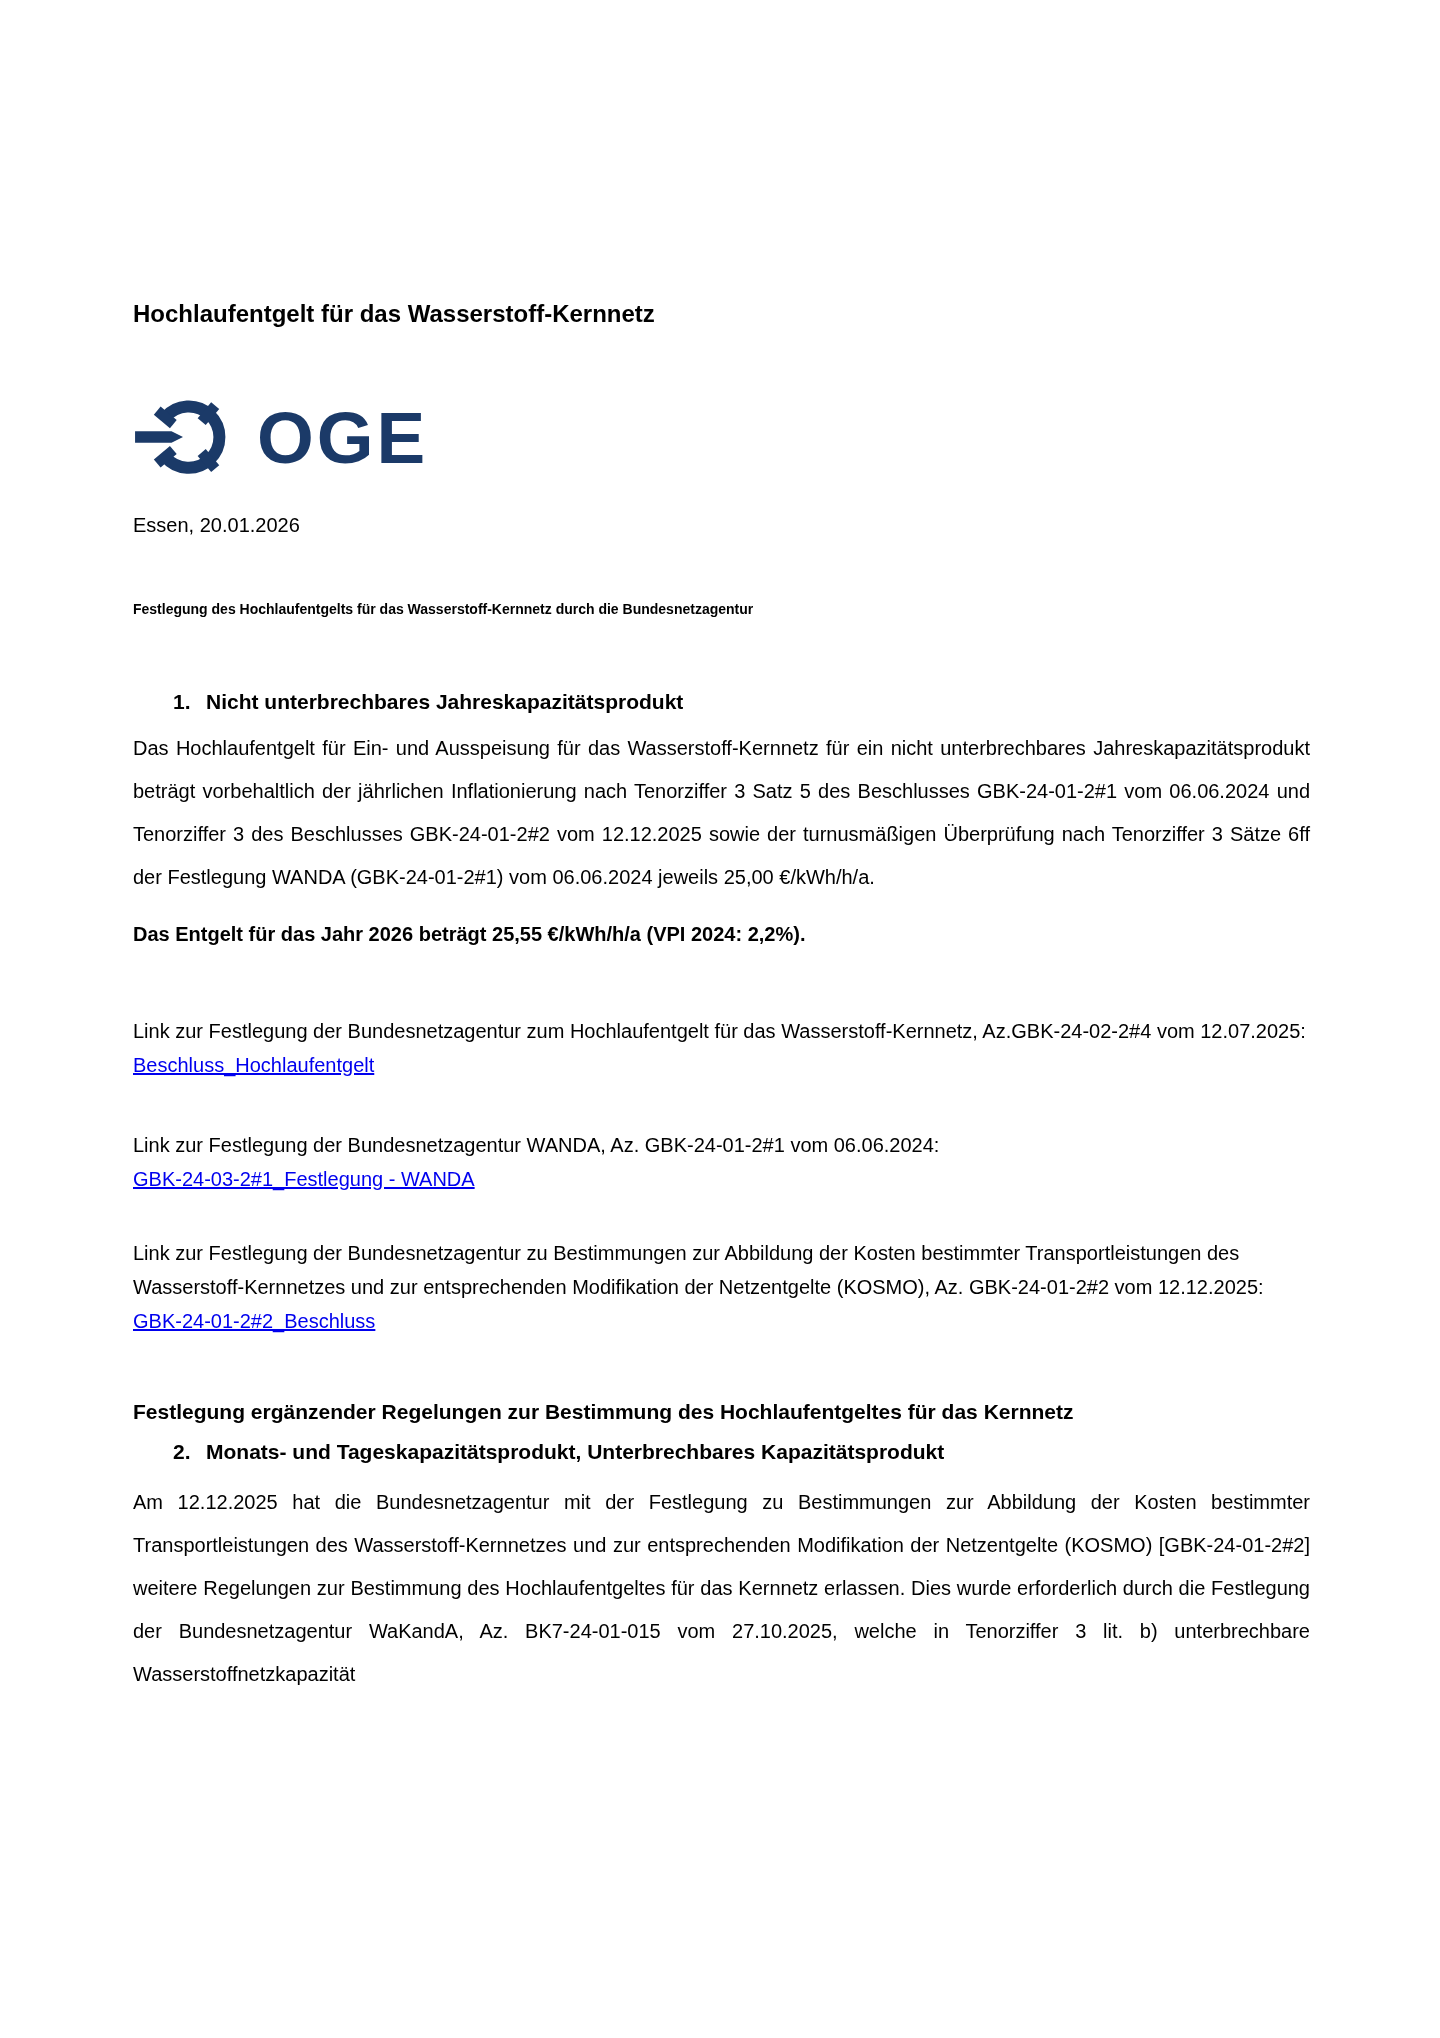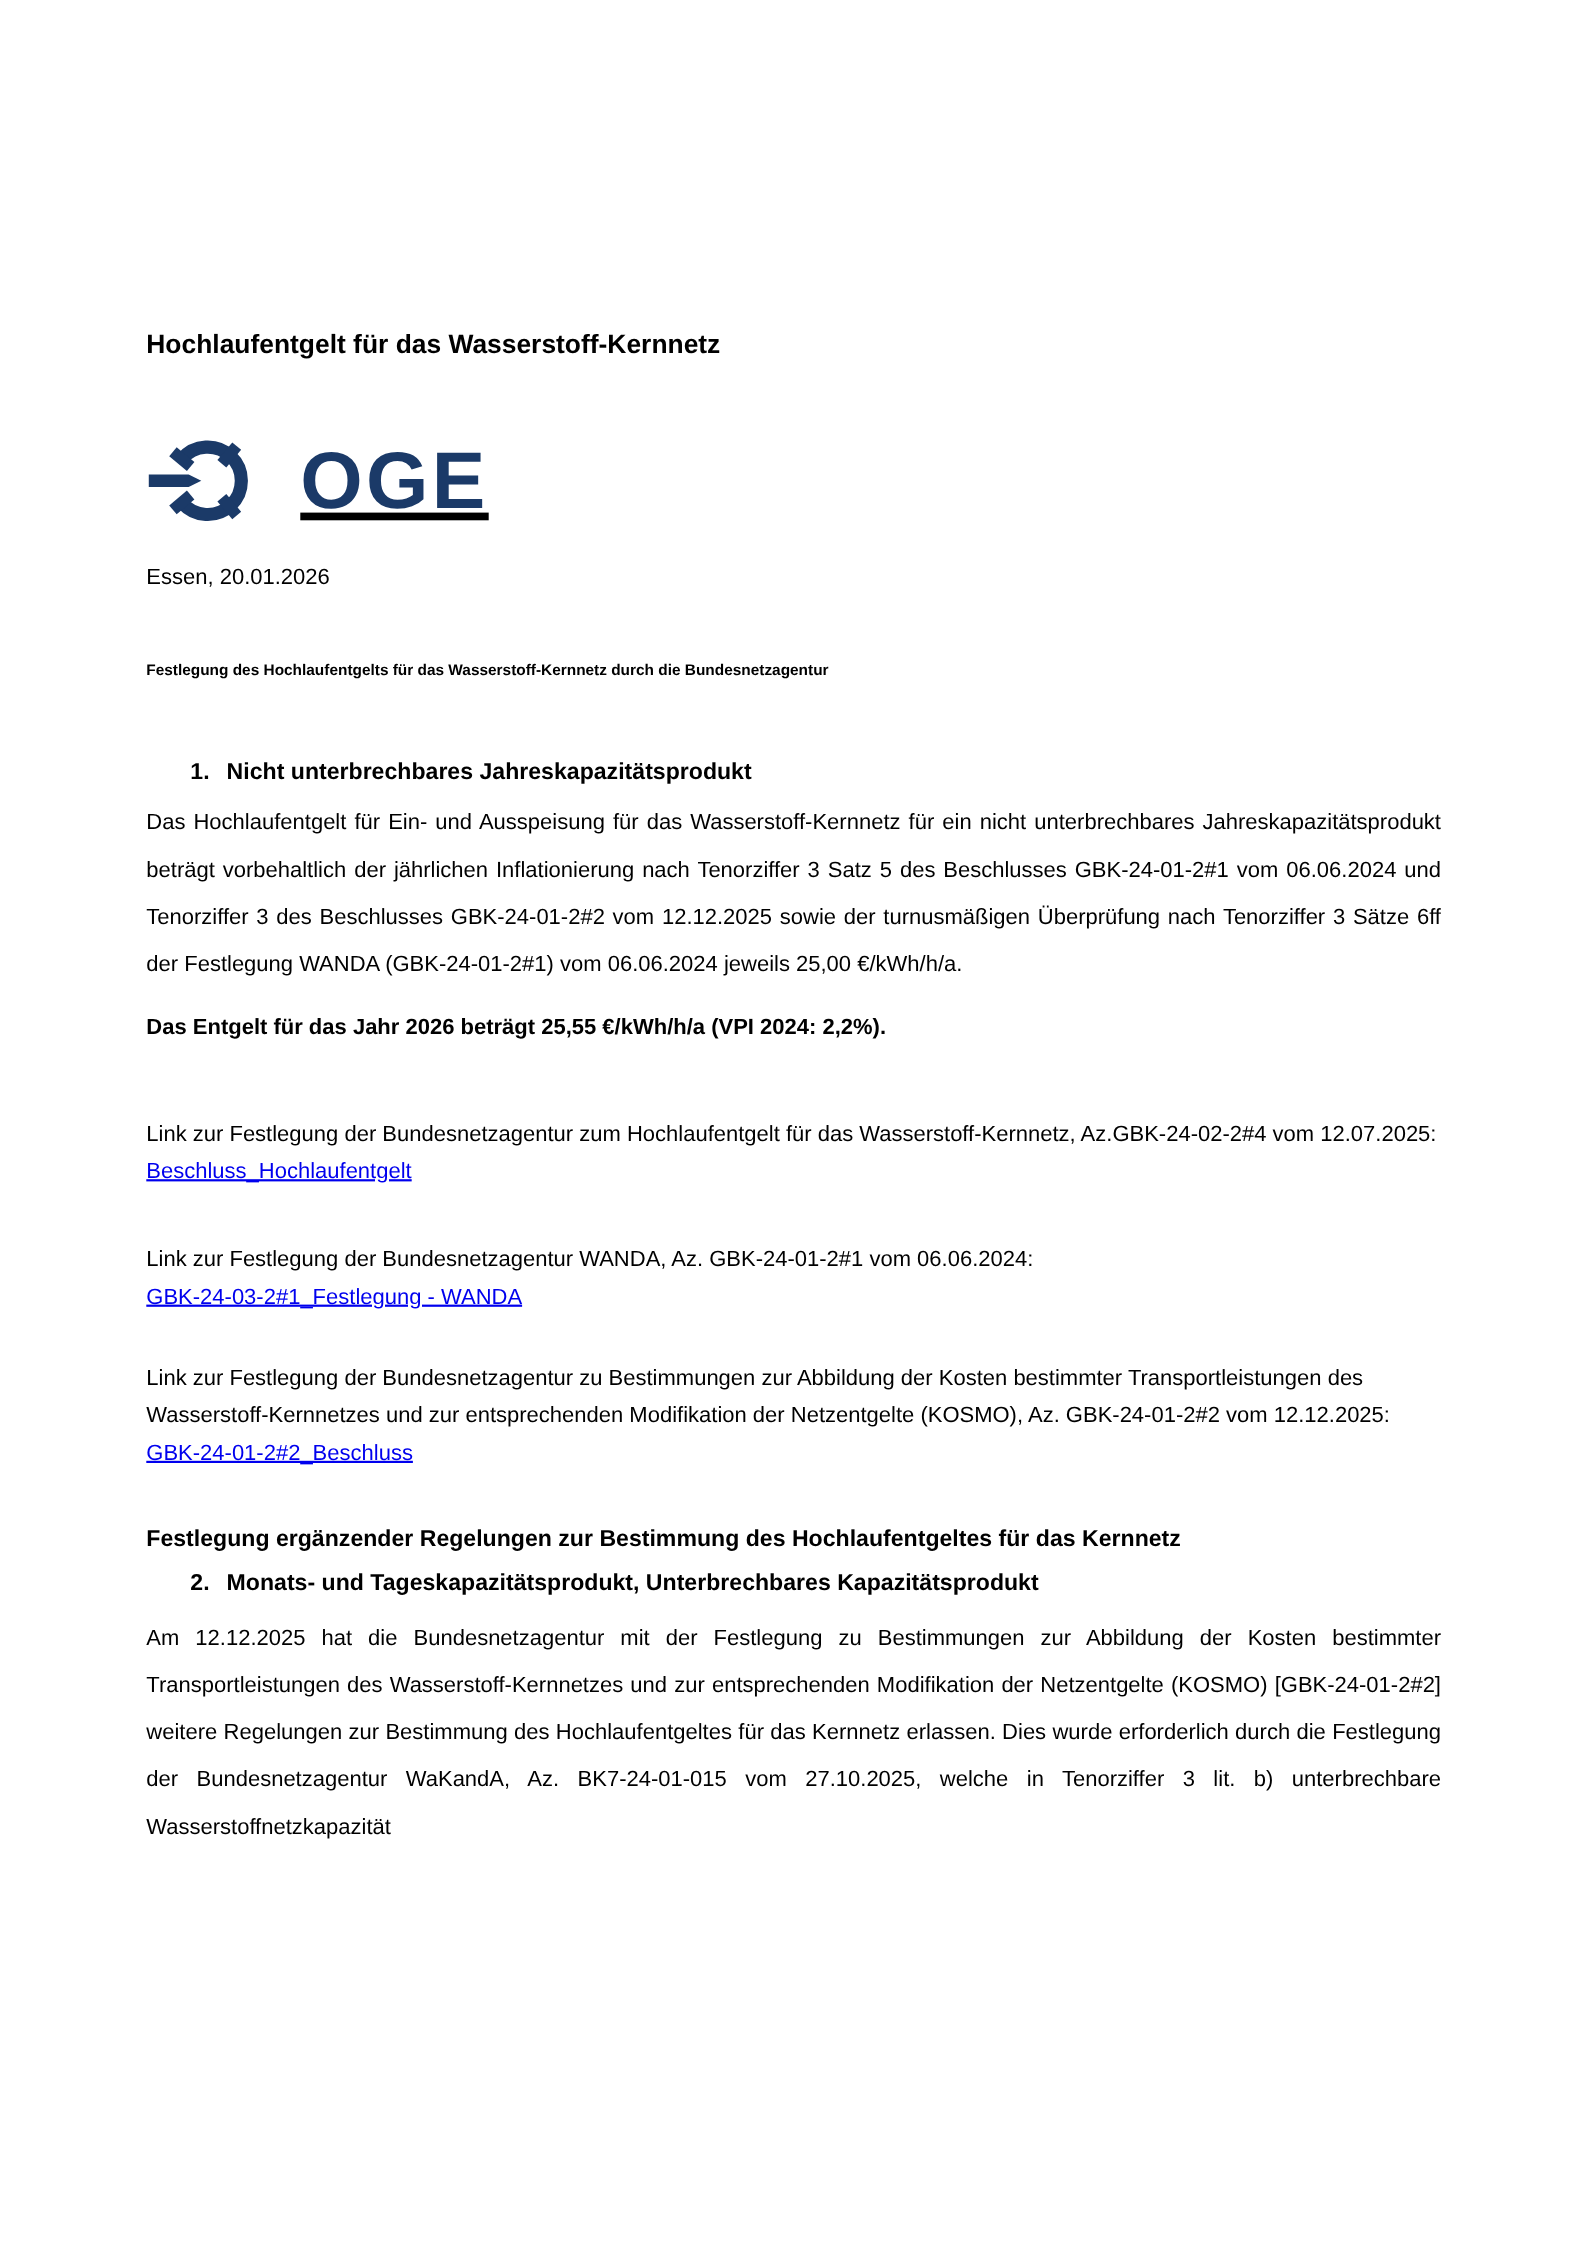--- a/index.html
+++ b/index.html
@@ -22,22 +22,21 @@
     height: 2038px;
     padding: 0 130px 0 133px;
   }
   
   .logo {
     position: absolute;
     top: 98px;
     left: 135px;
     display: flex;
     align-items: center;
-    gap: 42px;
-    text-decoration: underline;
+    gap: 26px;
   }
   .logo svg { display: block; }
   .logo .wordmark {
     font-size: 73px;
     font-weight: bold;
     color: var(--brand);
     letter-spacing: 3px;
     line-height: 1;
     transform: translateY(-2px);
   }
@@ -90,21 +89,21 @@
   }
   .lb-1 { margin-top: 58px; }
   .lb-2 { margin-top: 46px; }
   .lb-3 { margin-top: 40px; }
   .link-block a {
     color: var(--link);
     text-decoration: underline;
     cursor: pointer;
   }
   .lead-heading {
-    margin-top: 42px;
+    margin-top: 55px;
     font-size: 21px;
     font-weight: bold;
     line-height: 38px;
     max-width: 1060px;
   }
 </style>
 </head>
 <body>
 
 <div class="page">

